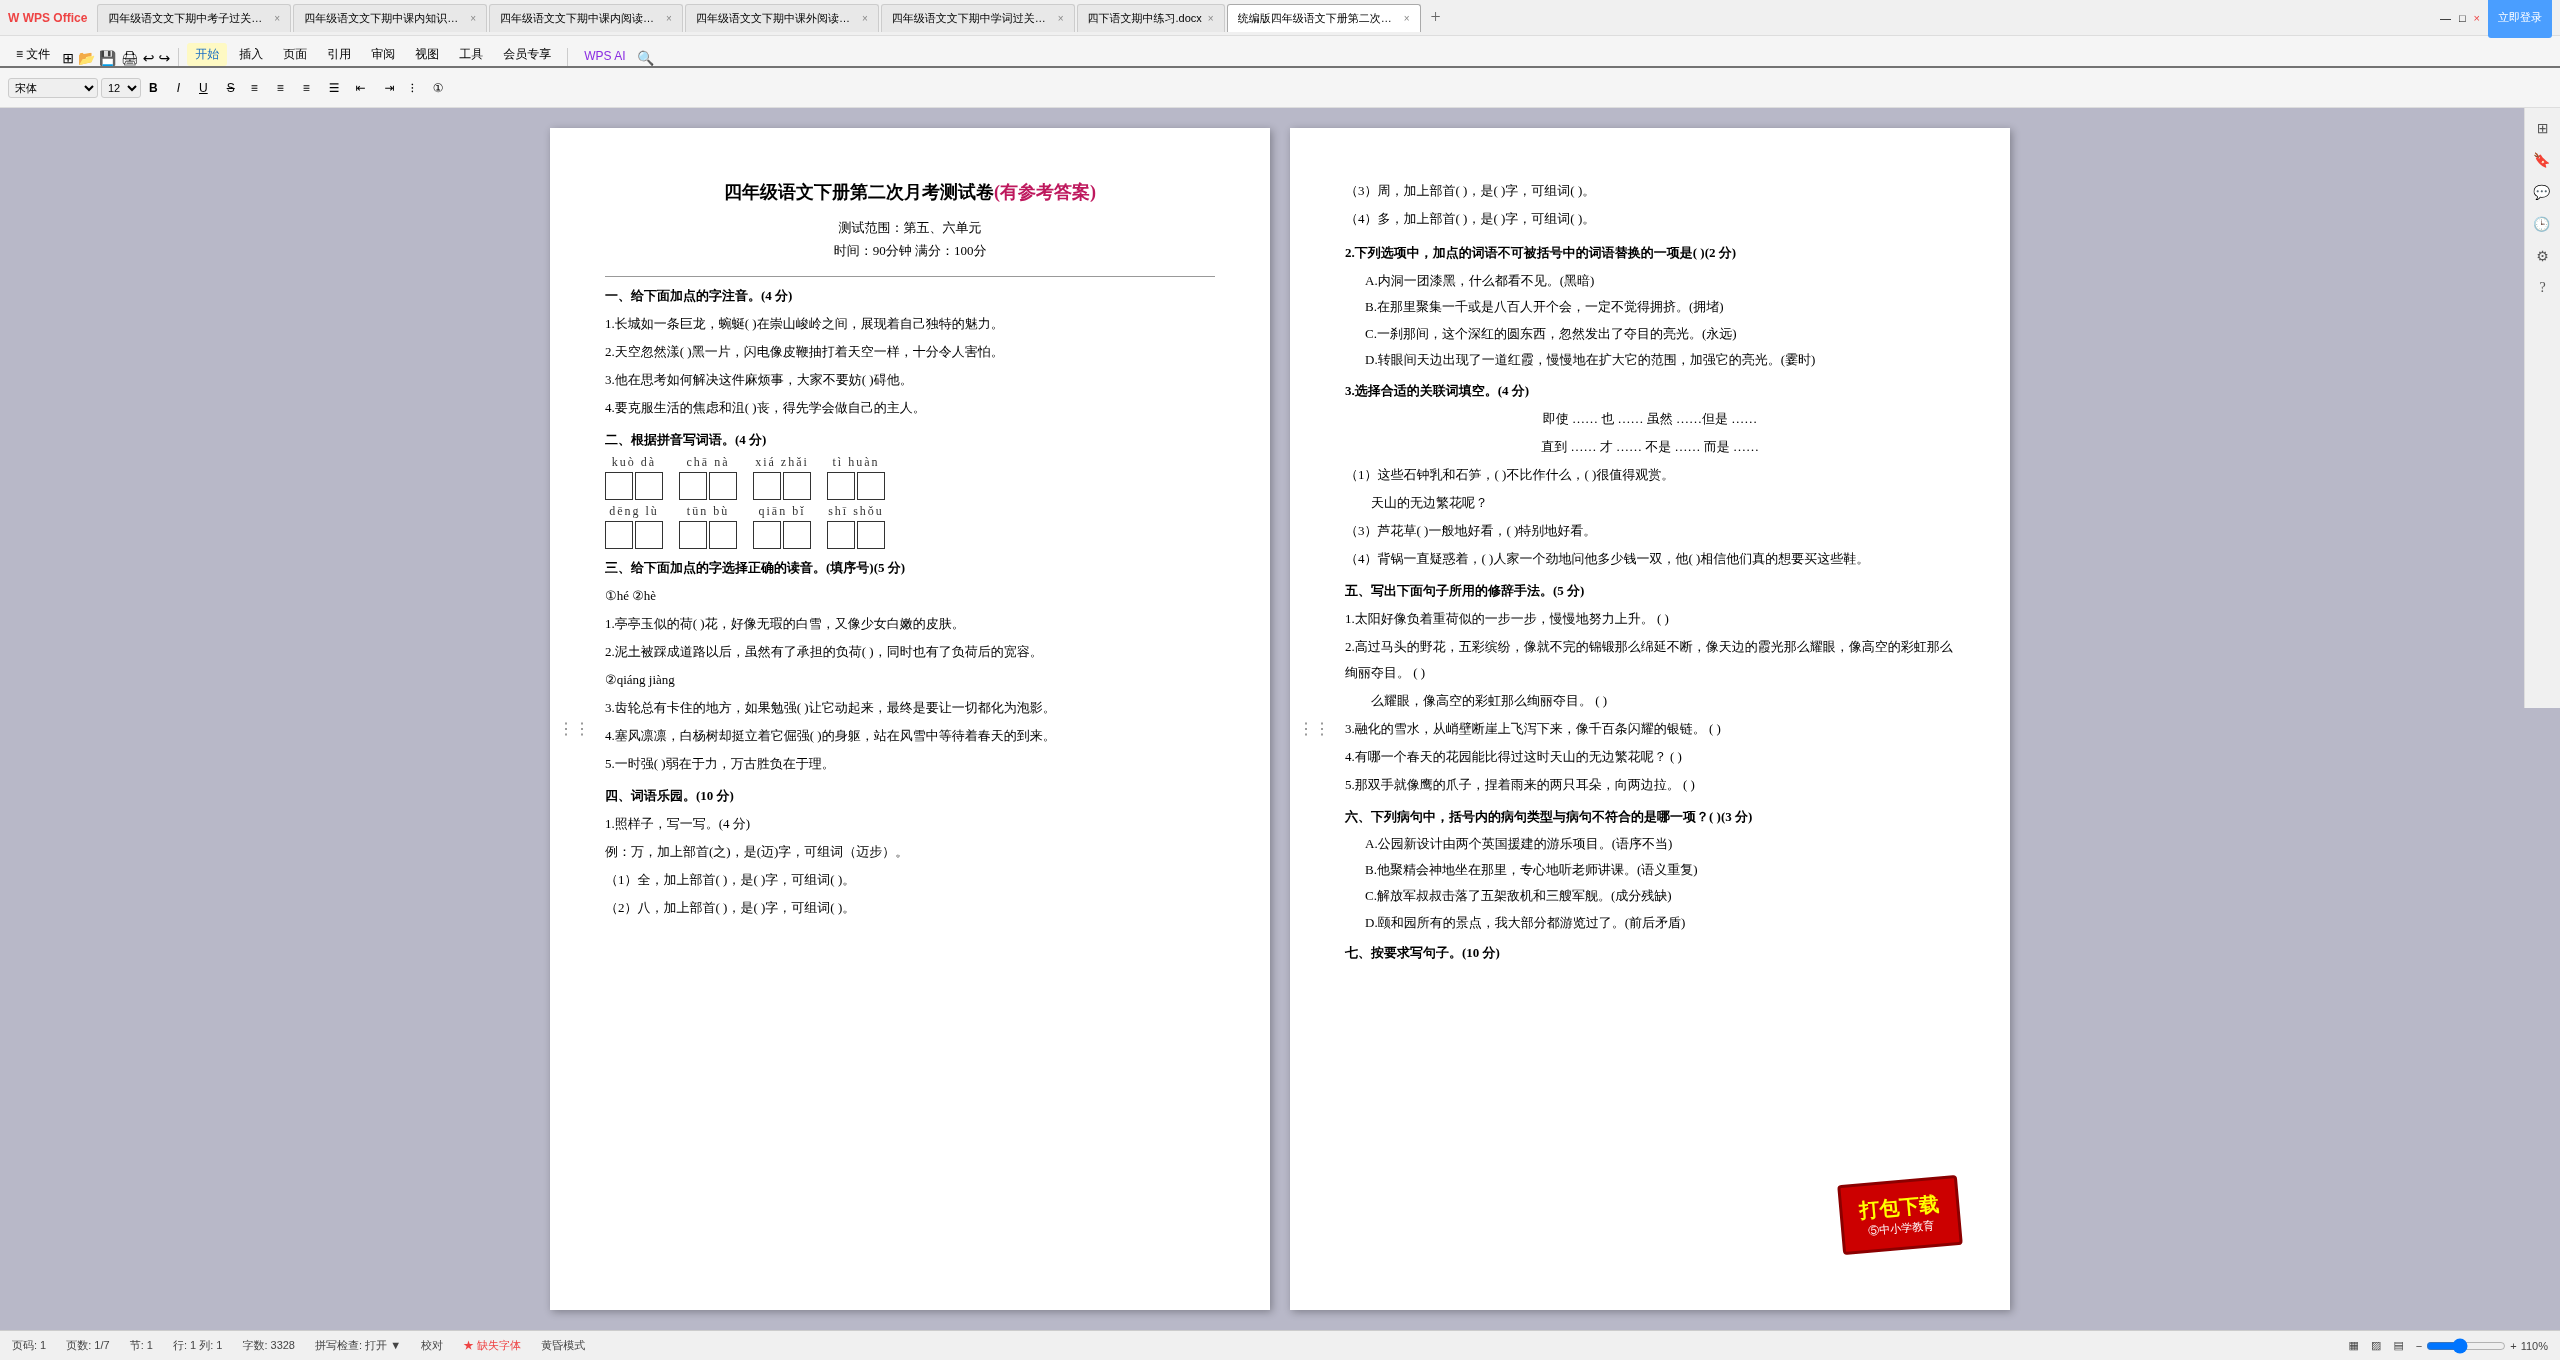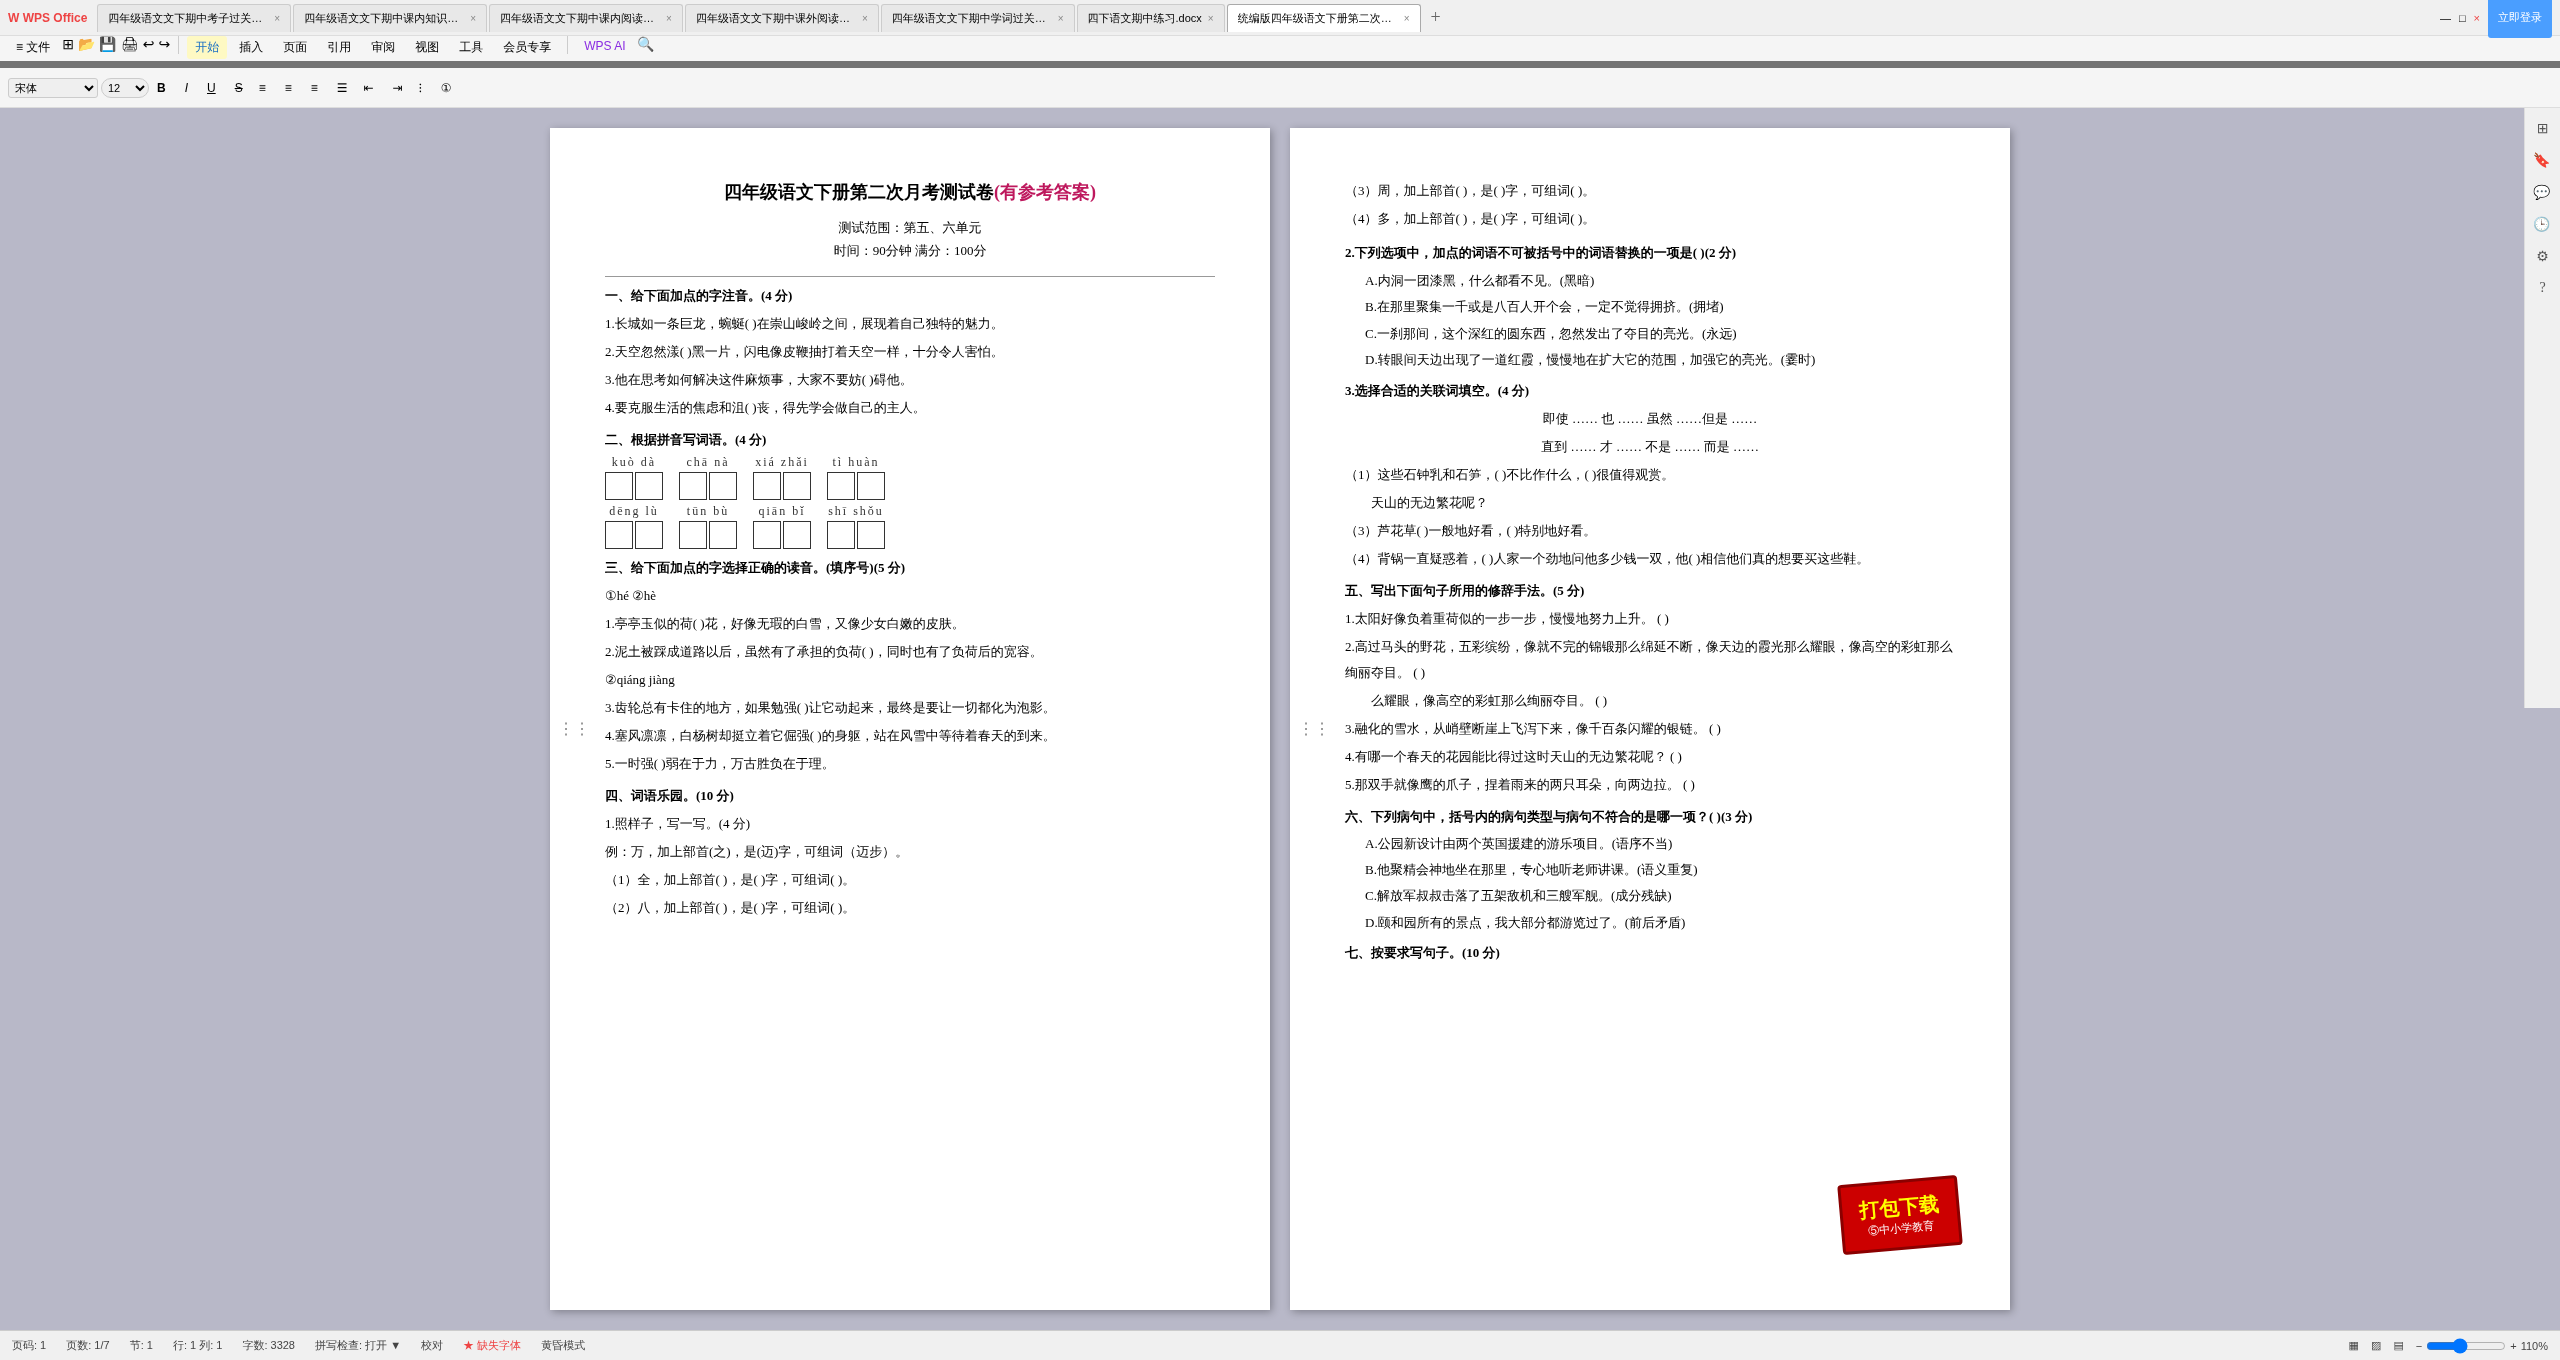--- a/index.html
+++ b/index.html
@@ -75,23 +75,23 @@
       padding: 13px 10px;
       border-radius: 3px;
       font-size: 11px;
       cursor: pointer;
     }
 
     
     #toolbar {
       height: 32px;
       background: #f5f5f5;
-      border-bottom: 7px solid #737373;
-      display: flex;
-      align-items: flex-start;
+      border-bottom: 2px solid #737373;
+      display: flex;
+      align-items: flex-end;
       padding: 0 8px;
       gap: 4px;
       font-family: "Microsoft YaHei", sans-serif;
       font-size: 12px;
     }
     .toolbar-menu-item {
       padding: 3px 8px;
       cursor: pointer;
       border-radius: 3px;
       font-size: 12px;
@@ -371,21 +371,21 @@
   <div class="toolbar-sep"></div>
   <div class="toolbar-menu-item" style="color:#8a2be2;">WPS AI</div>
   <span style="font-size:14px;cursor:pointer;">🔍</span>
 </div>
 
 <div id="toolbar2">
   <div class="toolbar2-group">
     <select style="font-size:11px;padding:2px;border:1px solid #ccc;border-radius:3px;width:90px;">
       <option>宋体</option>
     </select>
-    <select style="font-size:11px;padding:2px;border:1px solid #ccc;border-radius:10px;width:48px;">
+    <select style="font-size:11px;padding:2px;border:1px solid #ccc;border-radius:3px;width:40px;">
       <option>12</option>
     </select>
   </div>
   <div class="toolbar2-group">
     <button class="toolbar2-btn" style="font-weight:bold;">B</button>
     <button class="toolbar2-btn" style="font-style:italic;">I</button>
     <button class="toolbar2-btn" style="text-decoration:underline;">U</button>
     <button class="toolbar2-btn" style="text-decoration:line-through;">S</button>
   </div>
   <div class="toolbar2-group">

